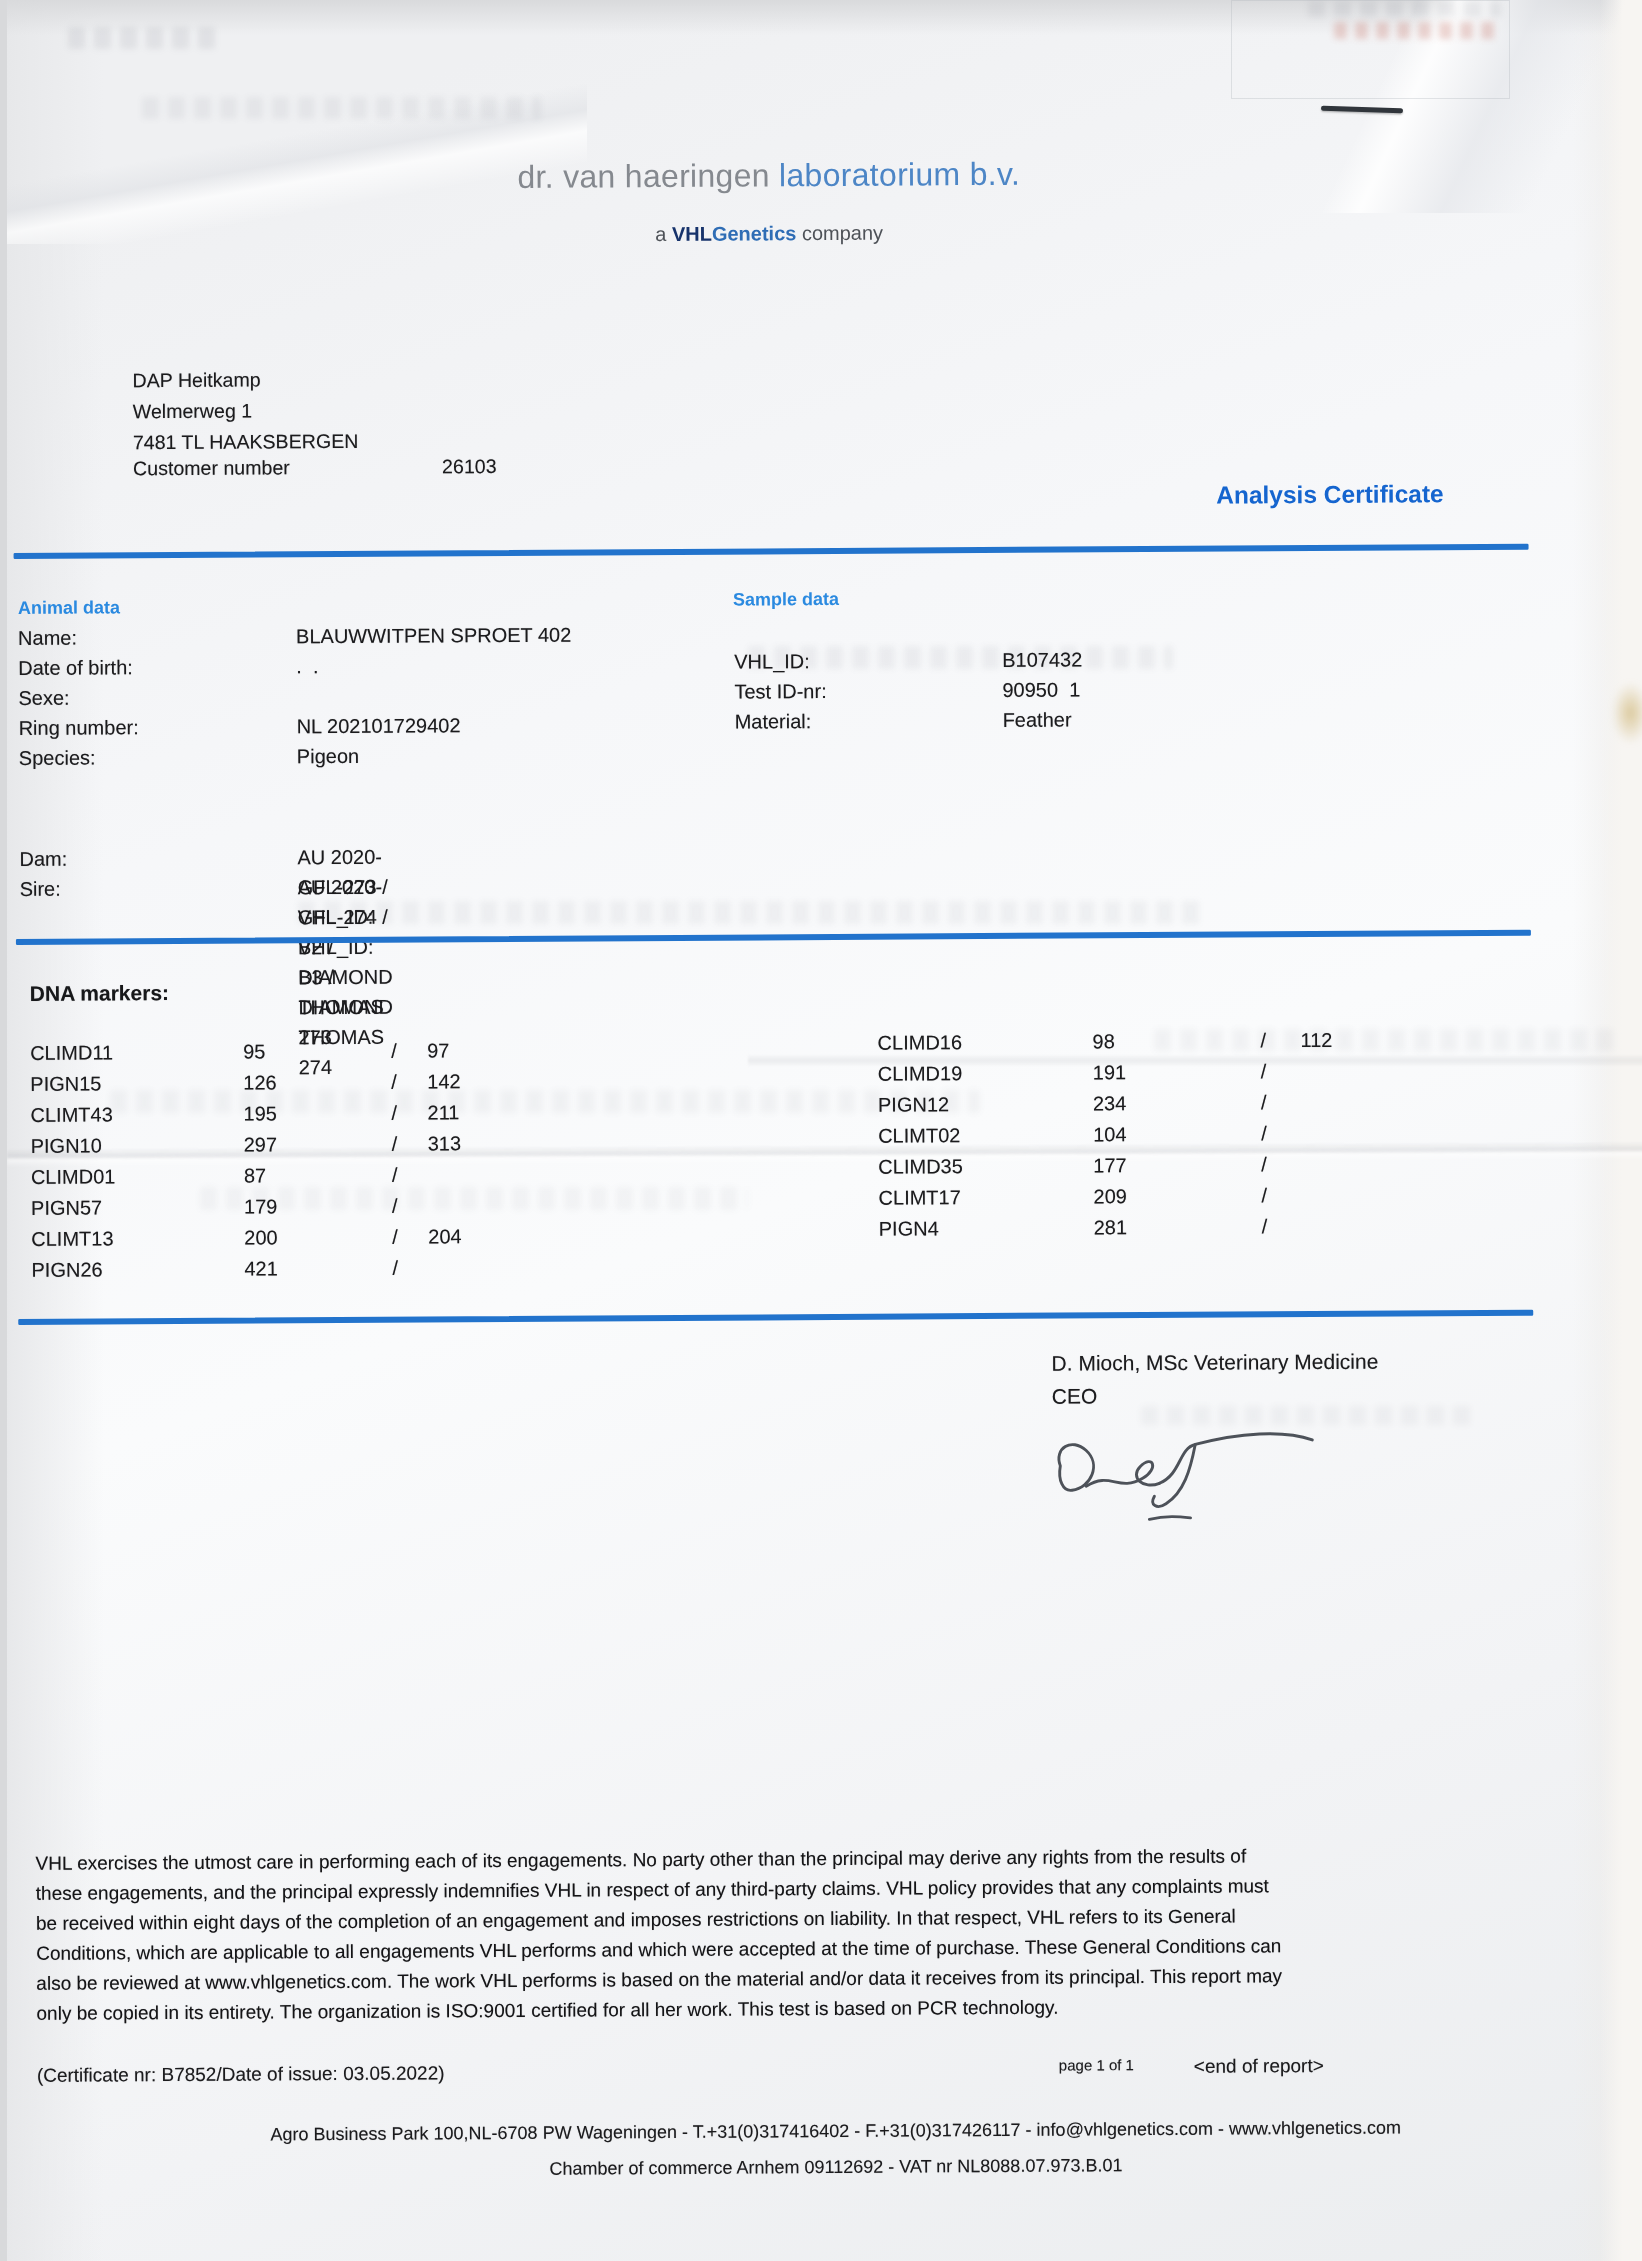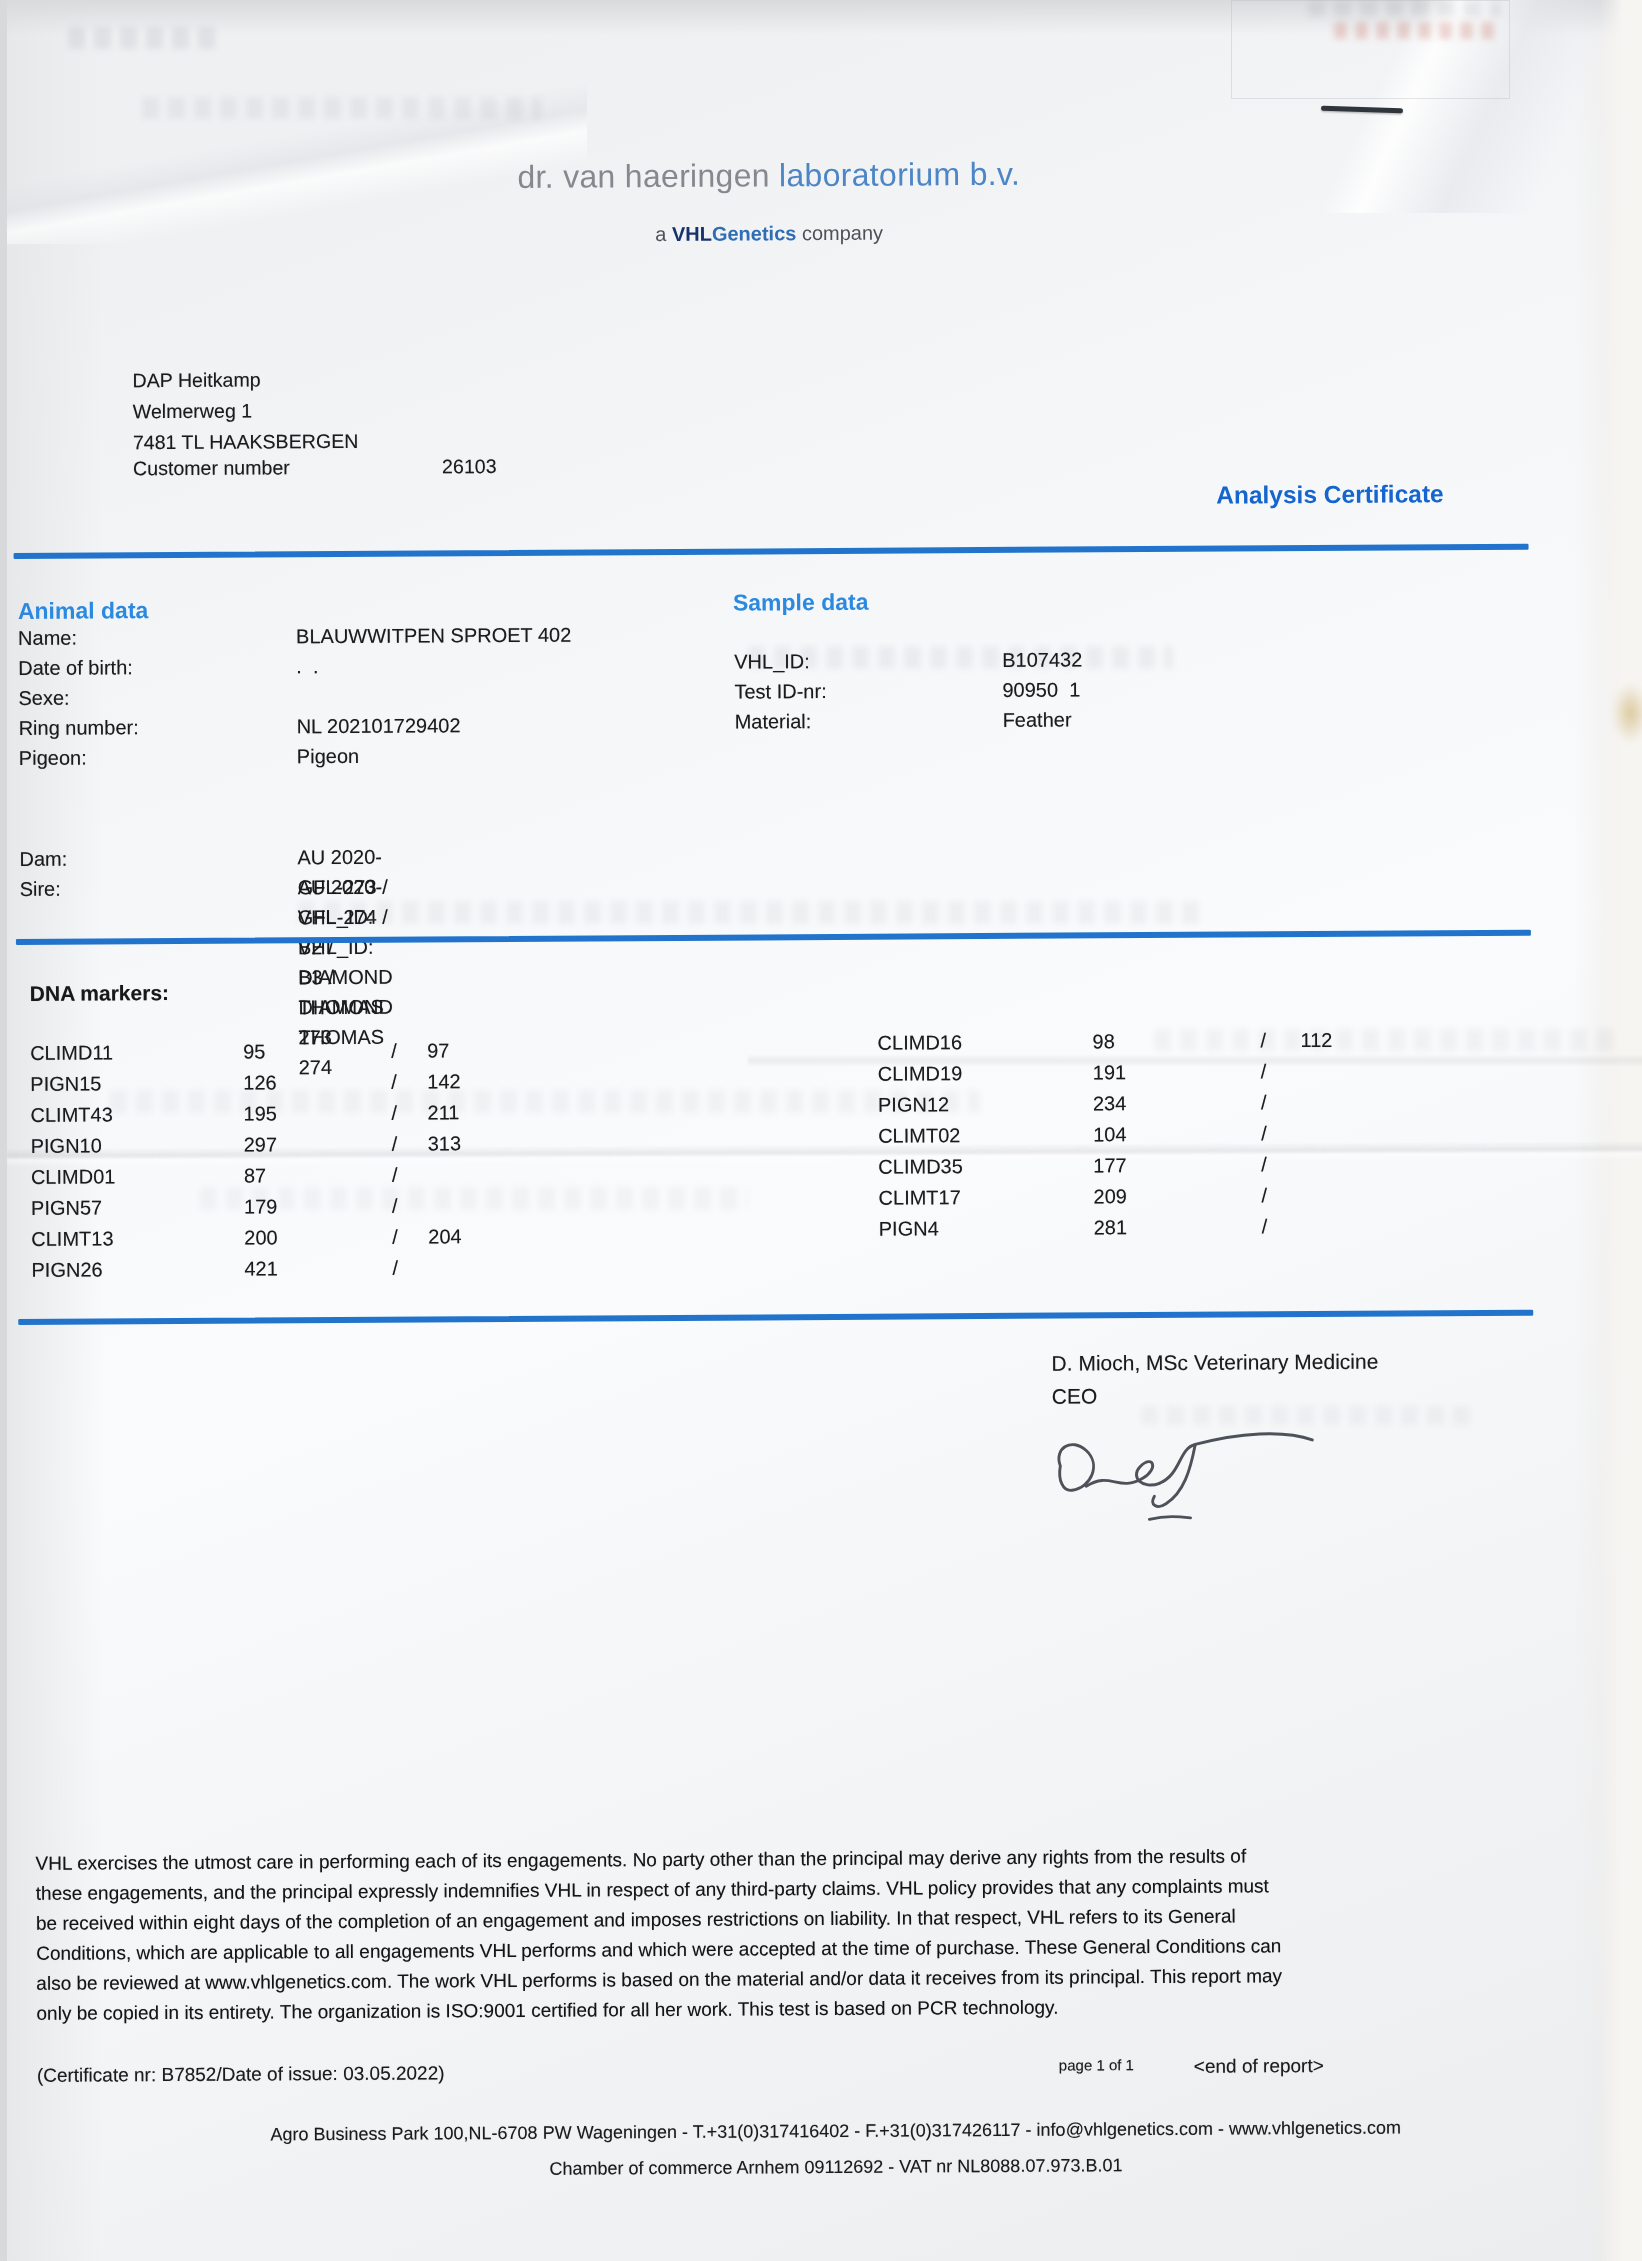--- a/index.html
+++ b/index.html
@@ -32,21 +32,21 @@
   .cust-val{position:absolute; left:309px; top:0;}
 
   .analysis-heading{left:1212px; top:484px; font-size:24.5px; font-weight:bold; color:var(--analysis-heading,#1565cf);}
 
   .rule{left:9px; width:1515px; height:5.8px; background:var(--rule,#2273cc); border-radius:1.3px;}
   .rule1{top:548px;}
   .rule2{top:934px;}
   .rule3{top:1314px;}
 
   
-  .section-title{font-size:23px; font-weight:bold; color:var(--section-heading,#2b8ae0);}
+  .section-title{font-size:18px; font-weight:bold; color:var(--section-heading,#2b8ae0);}
   .animal-title{left:13px; top:593px;}
   .sample-title{left:728px; top:589px;}
   .kv{font-size:20px; line-height:30px;}
   .animal-rows{left:13px; top:618px; width:696px;}
   .animal-rows .v{position:absolute; left:278px;}
   .sample-rows{left:729px; top:646px; width:709px;}
   .sample-rows .v{position:absolute; left:268px;}
   .kv-row{position:relative;}
 
   .parents{left:13px; top:839px; font-size:20px; line-height:30px;}
@@ -154,21 +154,21 @@
       </div>
       <div class="kv-row">
         <span>Sexe:</span>
         <span class="v pre"></span>
       </div>
       <div class="kv-row">
         <span>Ring number:</span>
         <span class="v pre">NL 202101729402</span>
       </div>
       <div class="kv-row">
-        <span>Pigeon:</span>
+        <span>Species:</span>
         <span class="v pre">Pigeon</span>
       </div>
     </div>
 
     <div class="abs section-title sample-title">Sample data</div>
     <div class="abs kv sample-rows ink">
       <div class="kv-row">
         <span>VHL_ID:</span>
         <span class="v pre">B107432</span>
       </div>

